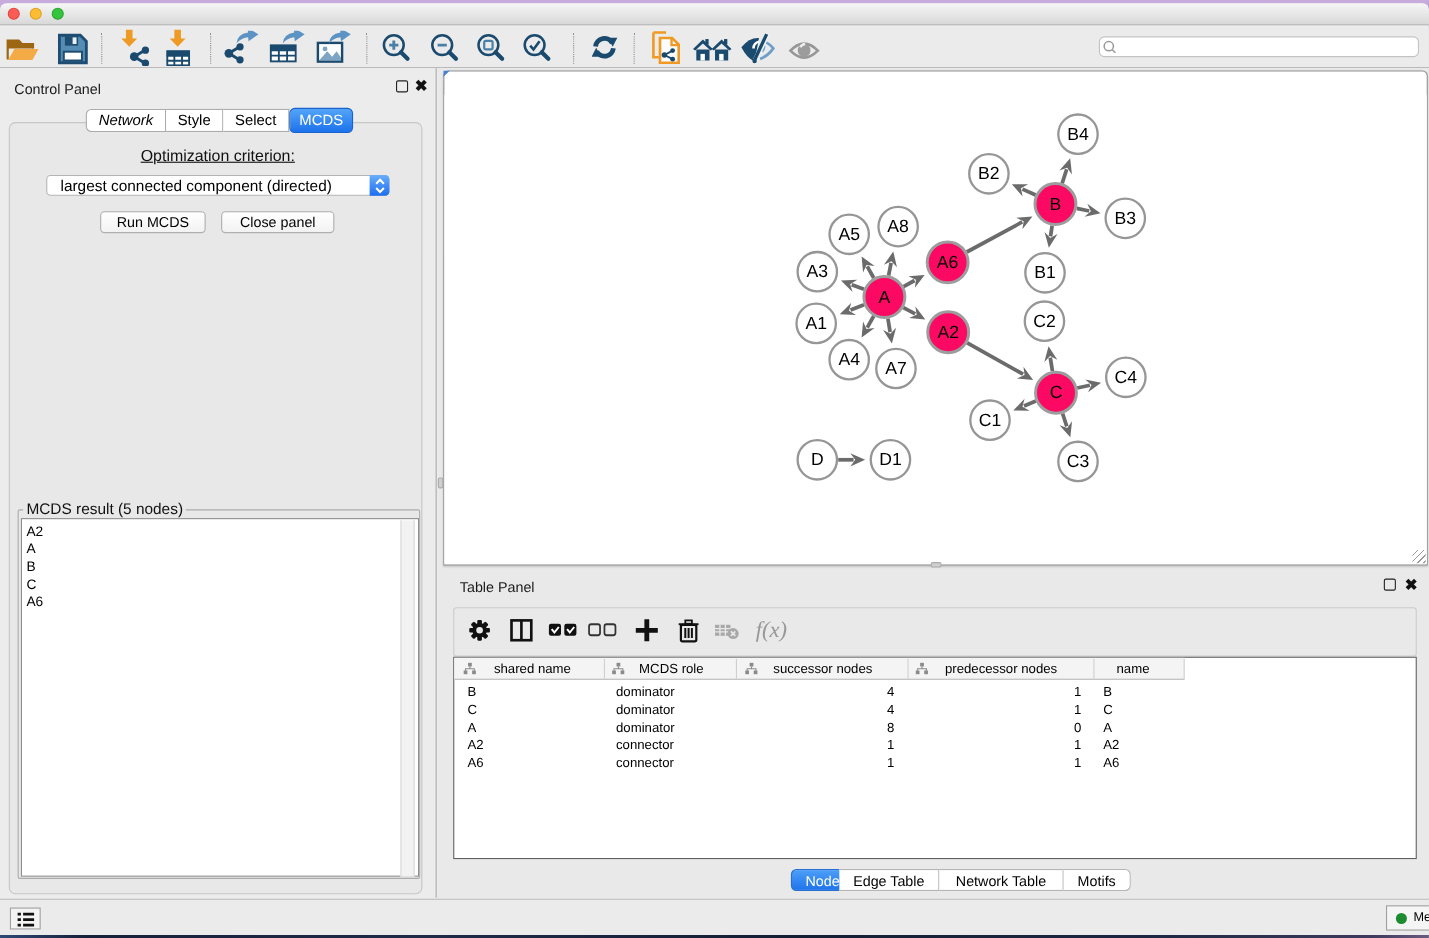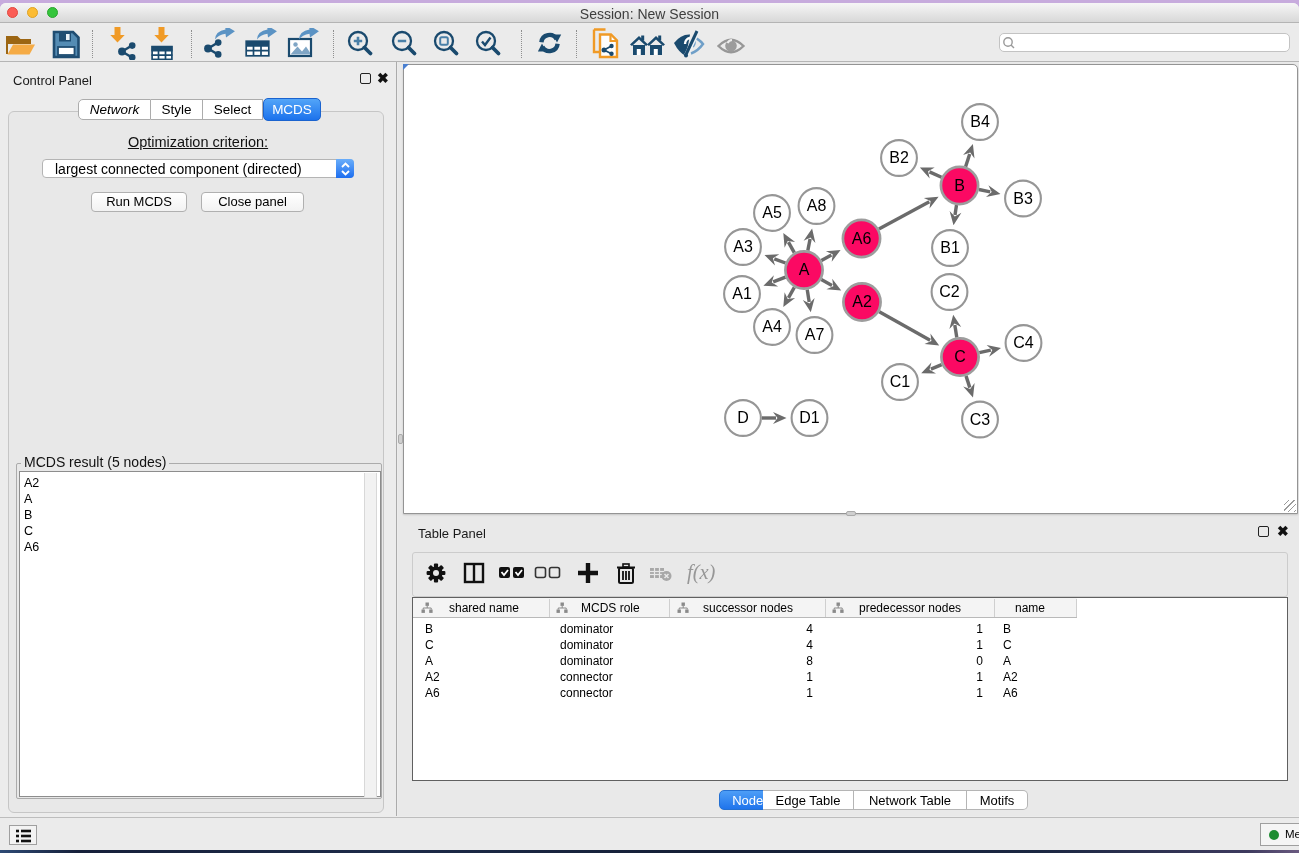--- a/index.html
+++ b/index.html
@@ -87,21 +87,20 @@
 svg { display:block; }
 </style>
 </head>
 <body>
 <div id="purple"></div>
 <div id="win">
   <div id="titlebar">
     <div class="tl" id="tl-r"></div>
       <div class="tl" id="tl-y"></div>
       <div class="tl" id="tl-g"></div>
-    <div class="title">Session: New Session</div>
   </div>
   <div id="toolbar">
     <div class="tbi" style="left:3px;top:7px;width:36px;height:26px">
         <svg width="36" height="26" viewBox="0 0 36 26">
           <path d="M4 21 V4 h10 l3 3 h10 v4 H4 Z" fill="#9c6613"></path>
           <path d="M4 21 V4 h10 l3 3 h10 v4" fill="none" stroke="#9c6613" stroke-width="2"></path>
           <path d="M4.5 21.5 L10 11.5 h22 l-5.5 10 Z" fill="#f5ab45"></path>
         </svg>
       </div>
     <div class="tbi" style="left:49px;top:1px;width:36px;height:36px">

